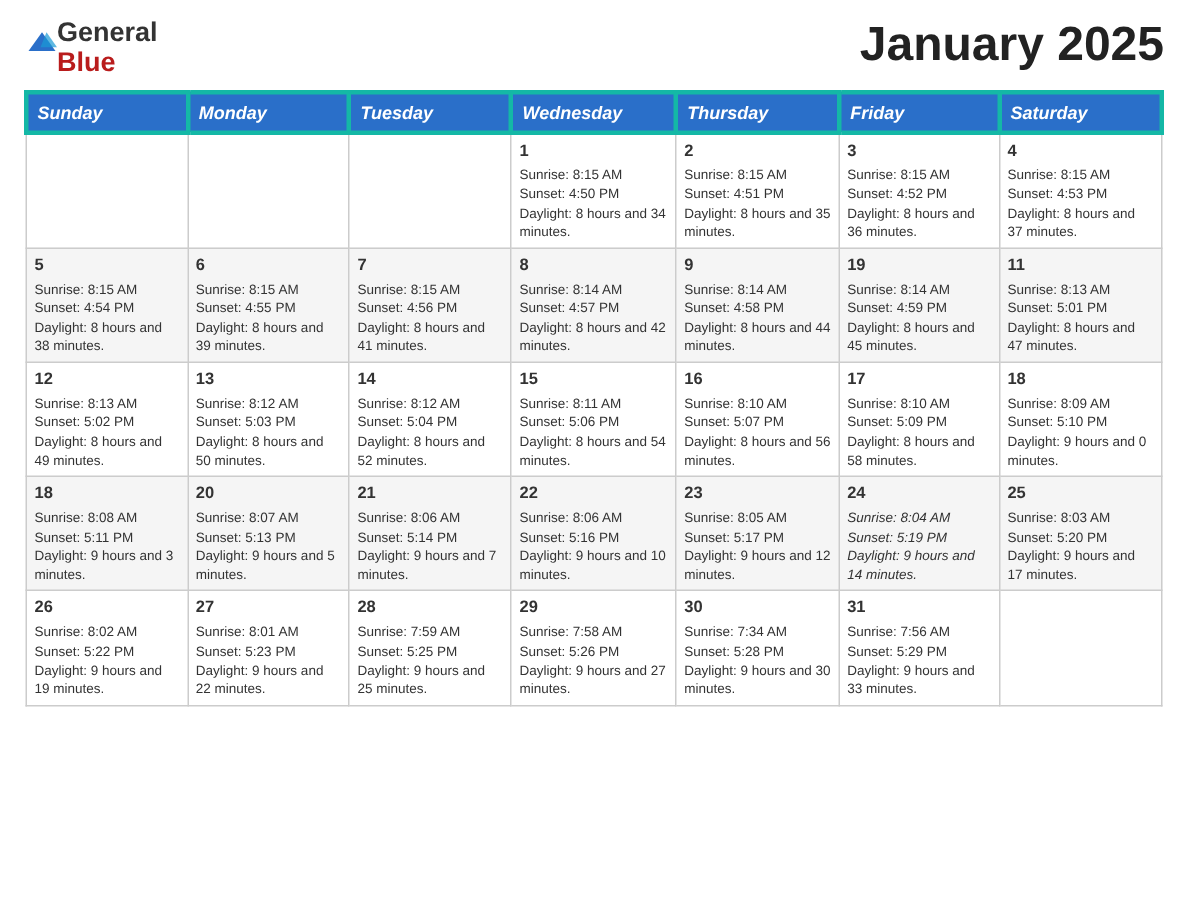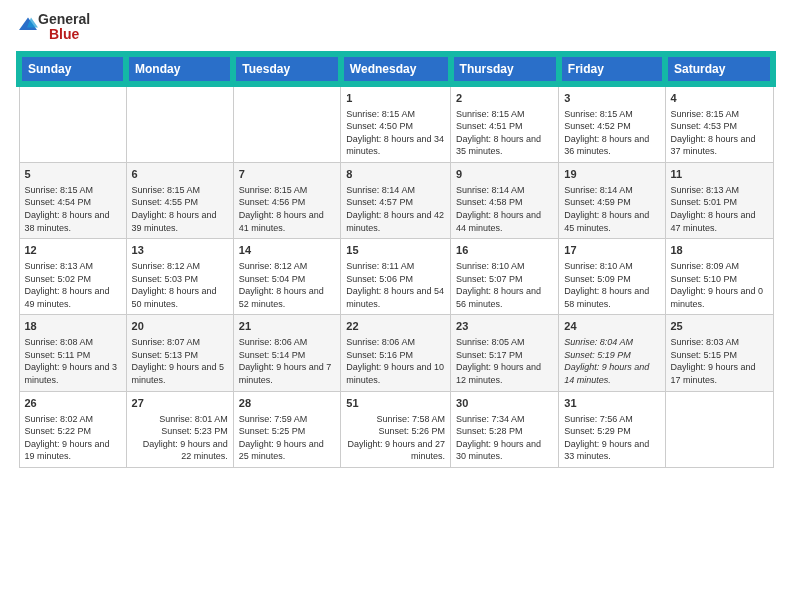--- a/index.html
+++ b/index.html
@@ -20,24 +20,23 @@
       display: flex;
       justify-content: space-between;
       align-items: flex-start;
       margin-bottom: 8px;
     }
     .logo {
       display: flex;
       align-items: center;
     }
     .logo-text {
-      font-size: 14px;
+      font-size: 18px;
       font-weight: bold;
       line-height: 1.1;
-      text-align: center;
     }
     .logo-general { color: #333; }
     .logo-blue { color: #b91c1c; }
     .logo-icon {
       width: 20px;
       height: 20px;
       margin-left: 2px;
       margin-right: 0;
     }
     .title-area {
@@ -59,21 +58,22 @@
       border-collapse: collapse;
       border: 1px solid #ccc;
     }
     .calendar thead tr th {
       background-color: #2a6fc9;
       color: #fff;
       font-size: 12px;
       font-weight: bold;
       padding: 5px 6px;
       text-align: left;
-      border: 6px solid #14b8a6;
+      border: 3px solid #14b8a6;
+      font-style: italic;
     }
     .calendar tbody tr td {
       border: 1px solid #ccc;
       vertical-align: top;
       padding: 4px 5px;
       width: 113px;
       height: 76px;
       background: #fff;
       font-size: 9.5px;
       color: #333;
@@ -107,20 +107,21 @@
         </svg>
       </div>
       <div>
         <div class="logo-text">
           <span class="logo-general">General</span><br>
           <span class="logo-blue">Blue</span>
         </div>
       </div>
     </div>
     <div class="title-area">
+      <h1>January 2025</h1>
     </div>
   </div>
 
   <table class="calendar">
     <thead>
       <tr>
         <th>Sunday</th>
         <th>Monday</th>
         <th>Tuesday</th>
         <th>Wednesday</th>
@@ -280,46 +281,46 @@
           </td>
           <td>
             <span class="day-number">24</span>
             <div class="day-info" style="white-space: pre-line; font-style: italic;">Sunrise: 8:04 AM
 Sunset: 5:19 PM
 Daylight: 9 hours and 14 minutes.</div>
           </td>
           <td>
             <span class="day-number">25</span>
             <div class="day-info" style="white-space: pre-line;">Sunrise: 8:03 AM
-Sunset: 5:15 PM
+Sunset: 5:20 PM
 Daylight: 9 hours and 17 minutes.</div>
           </td>
         </tr>
         <tr>
           <td>
             <span class="day-number">26</span>
             <div class="day-info" style="white-space: pre-line;">Sunrise: 8:02 AM
 Sunset: 5:22 PM
 Daylight: 9 hours and 19 minutes.</div>
           </td>
           <td>
             <span class="day-number">27</span>
-            <div class="day-info" style="white-space: pre-line; text-align: right;">Sunrise: 8:01 AM
+            <div class="day-info" style="white-space: pre-line;">Sunrise: 8:01 AM
 Sunset: 5:23 PM
 Daylight: 9 hours and 22 minutes.</div>
           </td>
           <td>
             <span class="day-number">28</span>
             <div class="day-info" style="white-space: pre-line;">Sunrise: 7:59 AM
 Sunset: 5:25 PM
 Daylight: 9 hours and 25 minutes.</div>
           </td>
           <td>
-            <span class="day-number">51</span>
-            <div class="day-info" style="white-space: pre-line; text-align: right;">Sunrise: 7:58 AM
+            <span class="day-number">29</span>
+            <div class="day-info" style="white-space: pre-line;">Sunrise: 7:58 AM
 Sunset: 5:26 PM
 Daylight: 9 hours and 27 minutes.</div>
           </td>
           <td>
             <span class="day-number">30</span>
             <div class="day-info" style="white-space: pre-line;">Sunrise: 7:34 AM
 Sunset: 5:28 PM
 Daylight: 9 hours and 30 minutes.</div>
           </td>
           <td>

